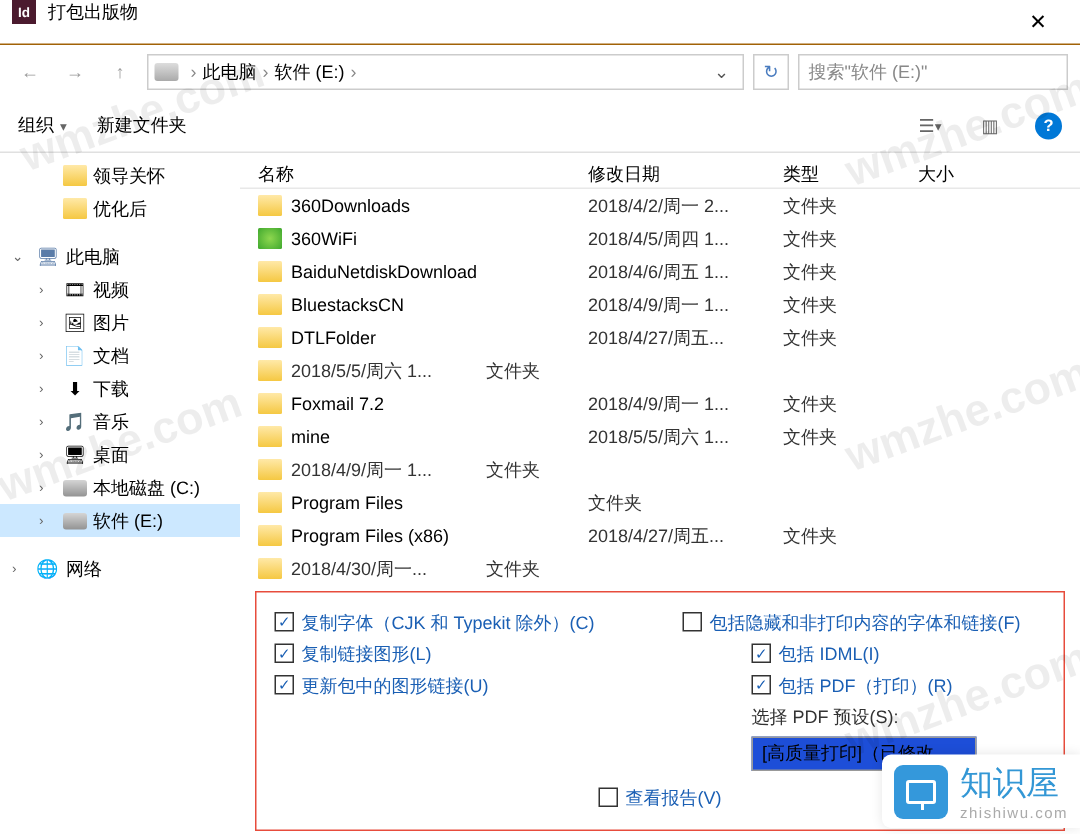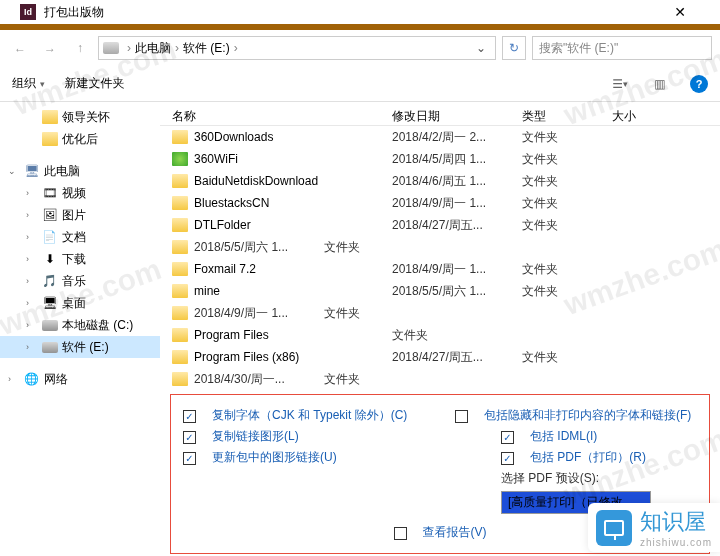--- a/index.html
+++ b/index.html
@@ -1,17 +1,17 @@
 <!DOCTYPE html>
 <html><head>
 <meta charset="utf-8">
 <style>
 *{box-sizing:border-box;margin:0;padding:0;font-family:"Microsoft YaHei","Segoe UI",sans-serif;font-size:12px}
 body{width:720px;height:556px;background:#fff;position:relative;overflow:hidden}
-.titlebar{height:30px;display:flex;align-items:center;padding:0 20px;border-bottom:6px solid #a16207}
+.titlebar{height:30px;display:flex;align-items:flex-start;padding:0 8px;border-bottom:1px solid #a16207}
 .app-icon{width:16px;height:16px;background:#4b1a2e;margin-right:8px;display:flex;align-items:center;justify-content:center;color:#fff;font-size:9px;font-weight:bold}
 .title{flex:1}
 .close-btn{width:40px;height:28px;display:flex;align-items:center;justify-content:center;font-size:14px}
 .pathbar{height:36px;display:flex;align-items:center;padding:0 8px;gap:6px}
 .nav-arrow{width:24px;height:24px;display:flex;align-items:center;justify-content:center;color:#999}
 .breadcrumb{flex:1;height:24px;border:1px solid #ccc;background:#fff;display:flex;align-items:center;padding:0 4px;gap:2px}
 .bc-icon{width:16px;height:12px;background:linear-gradient(#ddd,#aaa);border-radius:2px;margin-right:4px}
 .bc-sep{color:#888;padding:0 2px}
 .dropdown-arrow{width:20px;display:flex;justify-content:center;color:#555}
 .refresh{width:24px;height:24px;display:flex;align-items:center;justify-content:center;border:1px solid #ccc;color:#4a7cbf}
@@ -40,21 +40,21 @@
 .list-body{}
 .file-row{display:flex;height:22px;align-items:center;padding-left:12px}
 .file-icon{width:16px;height:14px;background:linear-gradient(#ffe9a8,#f5c842);border-radius:1px;margin-right:6px;flex-shrink:0}
 .file-icon.special{background:radial-gradient(circle,#8ed74f,#3fa82e)}
 .file-name{width:198px;overflow:hidden;white-space:nowrap}
 .file-date{width:130px;color:#333}
 .file-type{width:90px;color:#333}
 .options-panel{margin:2px 10px 2px 170px;border:1px solid #e74c3c;padding:8px 12px 8px 12px;position:relative}
 .opt-cols{display:flex;gap:30px}
 .opt-col{flex:1}
-.opt-row{display:flex;align-items:center;margin:4px 0;gap:16px}
+.opt-row{display:flex;align-items:flex-start;margin:4px 0;gap:5px}
 .opt-row.indent{padding-left:46px}
 .chk{width:13px;height:13px;border:1px solid #333;flex-shrink:0;display:flex;align-items:center;justify-content:center;font-size:10px;color:#1a5fb4;margin-top:1px}
 .chk.checked::after{content:"✓"}
 .opt-label{color:#1a5fb4}
 .opt-label.plain{color:#333}
 .opt-center{display:flex;justify-content:center;margin-top:6px}
 .preset-label{padding-left:46px;margin:4px 0}
 .preset-combo{margin-left:46px;border:1px solid #999;padding:2px 6px;width:150px;display:flex;justify-content:space-between;align-items:center;background:#1d4ed8}
 .watermark{position:absolute;color:rgba(0,0,0,0.07);font-size:30px;font-weight:bold;transform:rotate(-20deg);pointer-events:none}
 .wm1{top:60px;left:10px}

